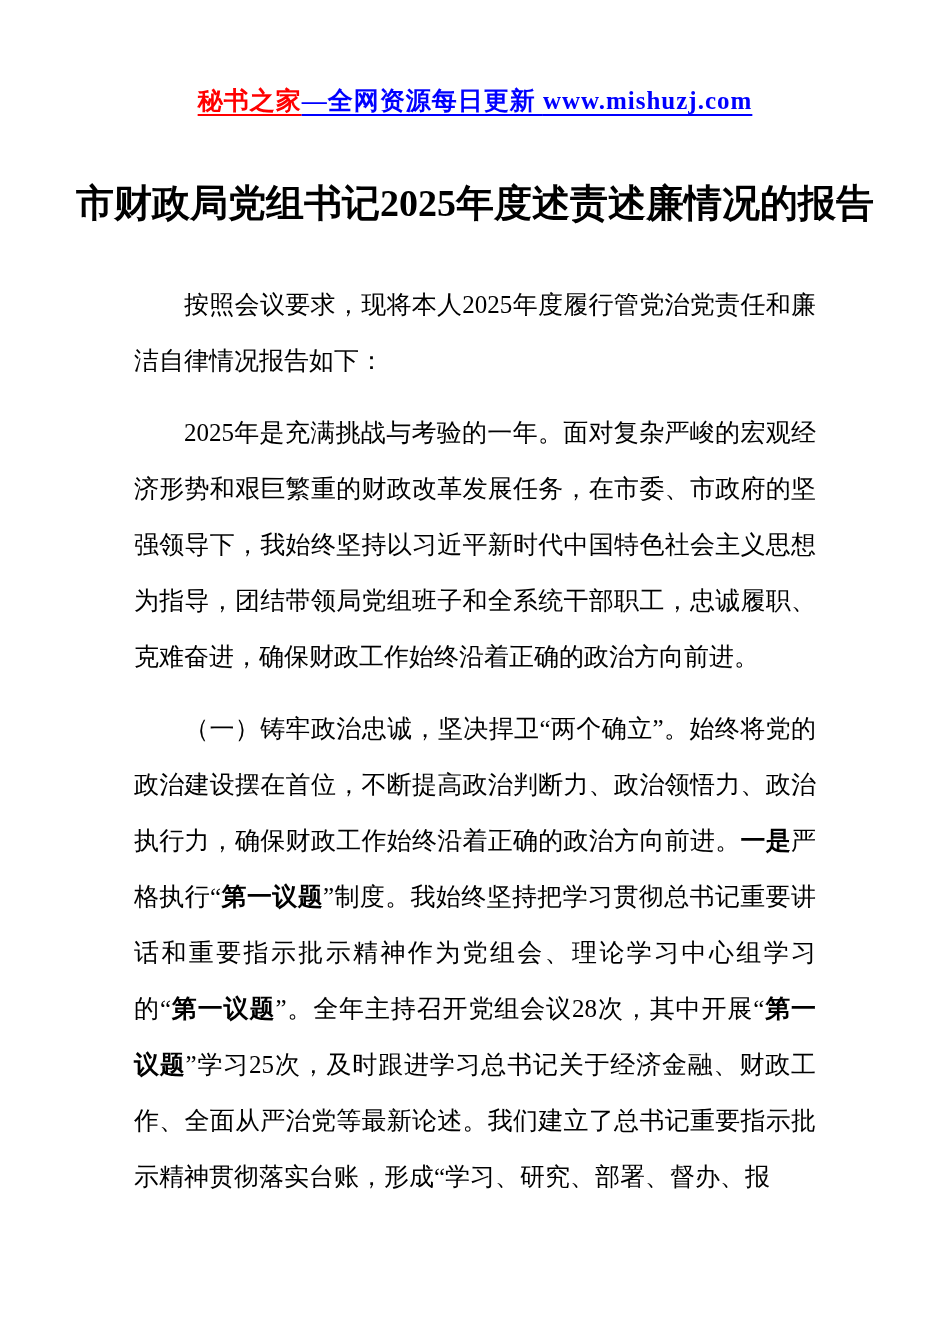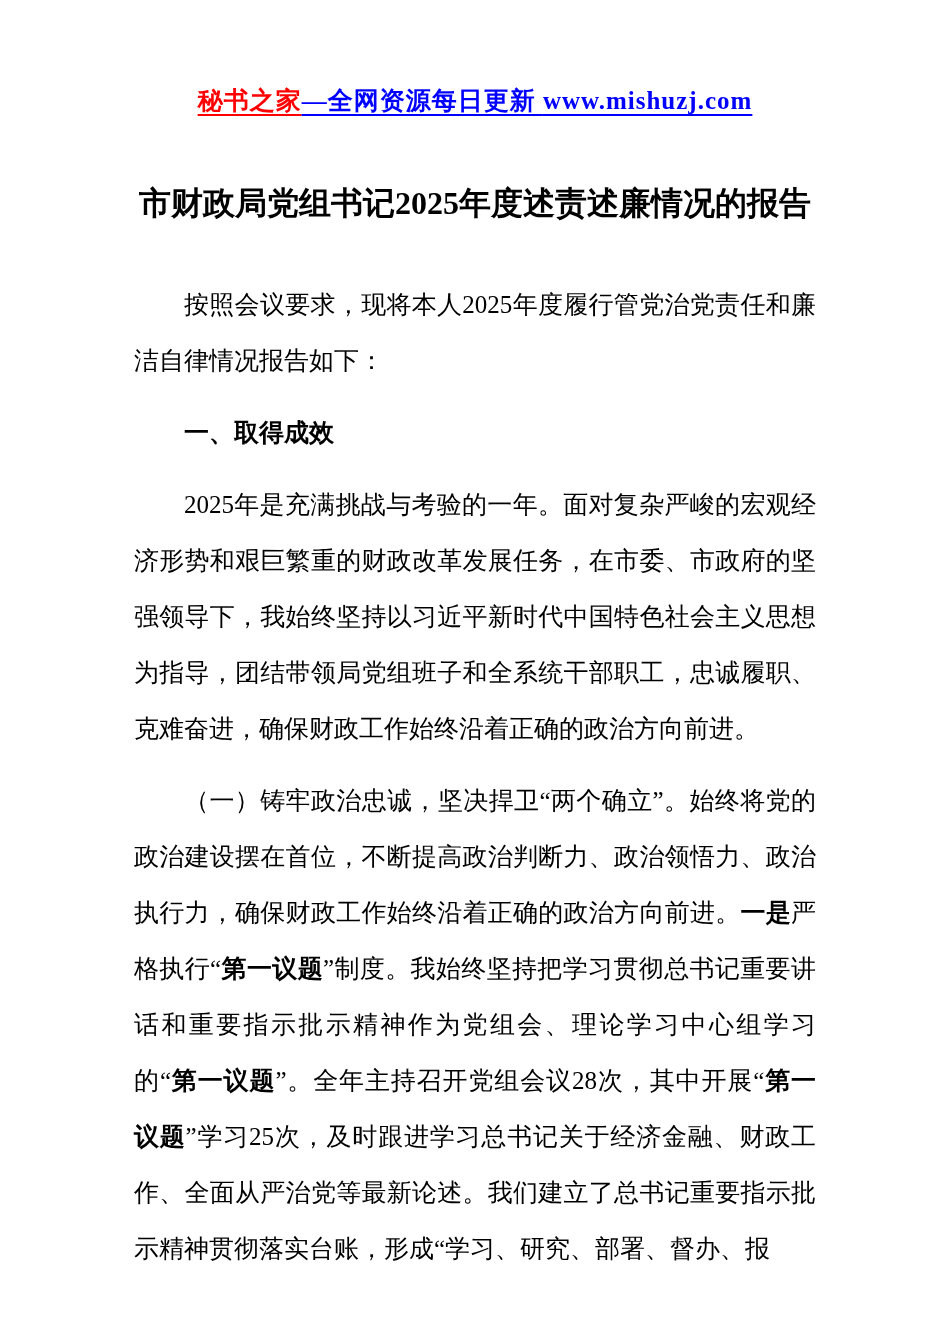--- a/index.html
+++ b/index.html
@@ -30,21 +30,21 @@
   .site-header .site-tagline,
   .site-header .site-url {
     color: #0000ff;
     text-decoration: underline;
     text-underline-offset: 5px;
   }
   .doc-title {
     margin-top: 58px;
     padding: 0 46px;
     text-align: center;
-    font-size: 32px;
+    font-size: 38px;
     line-height: 56px;
     font-weight: bold;
     color: #000000;
   }
   .doc-body {
     margin-top: 46px;
     padding: 0 118px;
     font-size: 25px;
     line-height: 56px;
     text-align: justify;
@@ -61,18 +61,17 @@
 <body>
 
 <div class="page">
 
   <div class="site-header"><span class="site-name">秘书之家</span><span class="site-tagline">—全网资源每日更新 </span><span class="site-url">www.mishuzj.com</span></div>
 
   <h1 class="doc-title">市财政局党组书记2025年度述责述廉情况的报告</h1>
 
   <div class="doc-body">
     <p class="para"><span>按照会议要求，现将本人2025年度履行管党治党责任和廉洁自律情况报告如下：</span></p>
-    <p class="para"><span class="bold">一、取得成效</span></p>
     <p class="para"><span>2025年是充满挑战与考验的一年。面对复杂严峻的宏观经济形势和艰巨繁重的财政改革发展任务，在市委、市政府的坚强领导下，我始终坚持以习近平新时代中国特色社会主义思想为指导，团结带领局党组班子和全系统干部职工，忠诚履职、克难奋进，确保财政工作始终沿着正确的政治方向前进。</span></p>
     <p class="para"><span>（一）铸牢政治忠诚，坚决捍卫“两个确立”。始终将党的政治建设摆在首位，不断提高政治判断力、政治领悟力、政治执行力，确保财政工作始终沿着正确的政治方向前进。</span><span class="bold">一是</span><span>严格执行“</span><span class="bold">第一议题</span><span>”制度。我始终坚持把学习贯彻总书记重要讲话和重要指示批示精神作为党组会、理论学习中心组学习的“</span><span class="bold">第一议题</span><span>”。全年主持召开党组会议28次，其中开展“</span><span class="bold">第一议题</span><span>”学习25次，及时跟进学习总书记关于经济金融、财政工作、全面从严治党等最新论述。我们建立了总书记重要指示批示精神贯彻落实台账，形成“学习、研究、部署、督办、报</span></p>
   </div>
 
 </div>
 
 </body></html>

